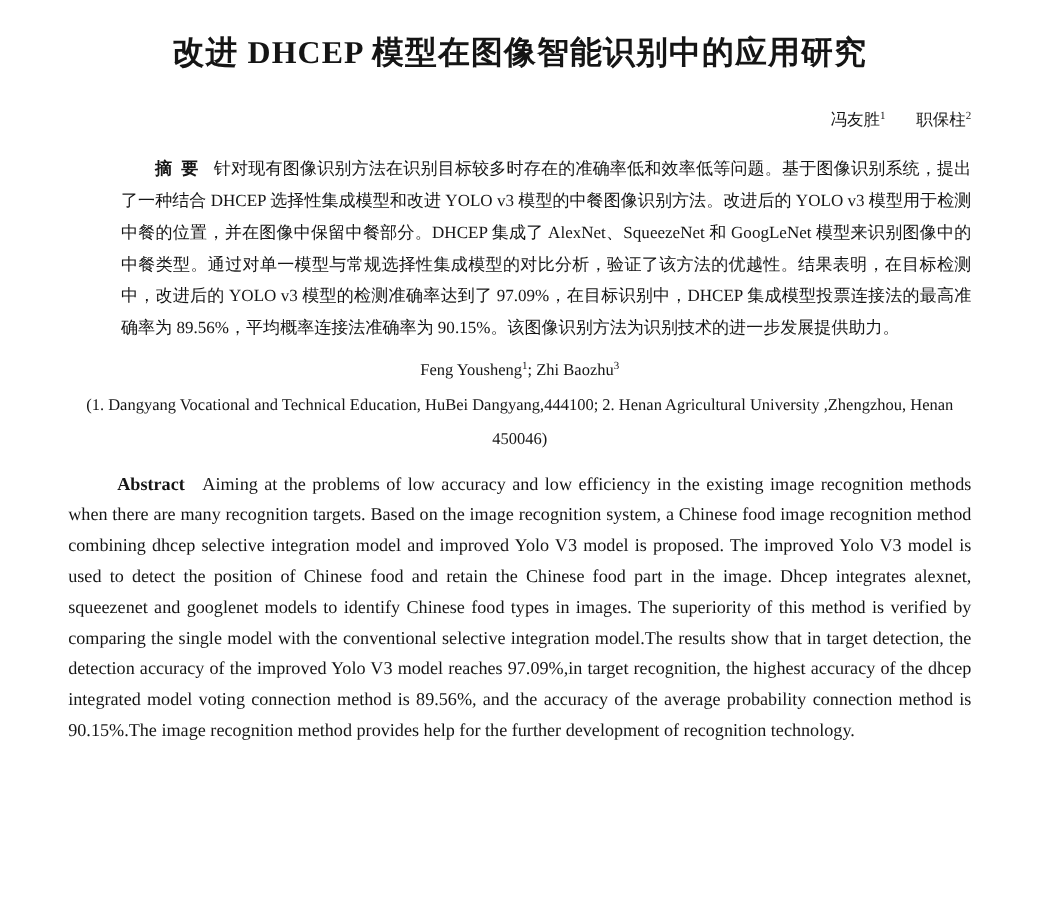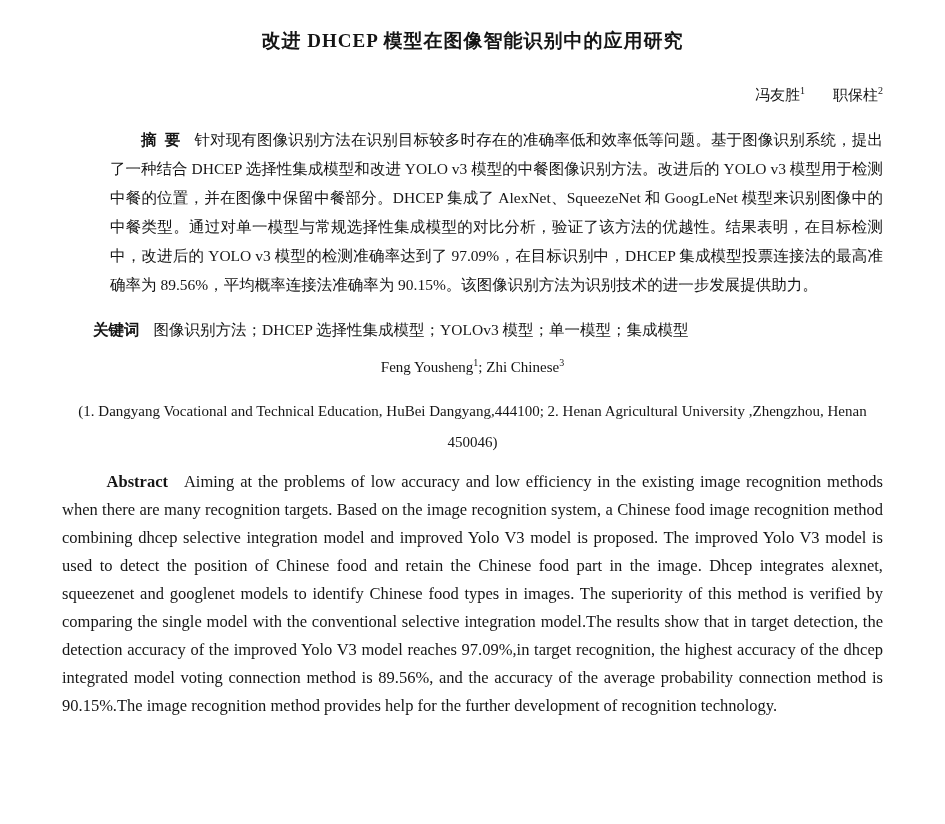--- a/index.html
+++ b/index.html
@@ -15,21 +15,21 @@
     padding: 14px 62px 0 62px;
     background: #ffffff;
     color: #151515;
     font-family: "Liberation Serif", "DejaVu Serif", serif;
     overflow: hidden;
   }
   
   .cn-title {
     margin: 14px 0 0 0;
     text-align: center;
-    font-size: 19px;
+    font-size: 29px;
     font-weight: bold;
     letter-spacing: 1px;
     font-family: "Liberation Serif", "DejaVu Serif", serif;
   }
   .cn-authors {
     margin-top: 32px;
     text-align: right;
     font-size: 15px;
   }
   .cn-authors .author-gap { display: inline-block; width: 28px; }
@@ -71,21 +71,21 @@
     font-size: 18.5px;
     font-weight: bold;
     word-spacing: 6px;
   }
   .en-authors {
     margin-top: 10px;
     text-align: center;
     font-size: 15px;
   }
   .en-affiliation {
-    margin-top: 20px;
+    margin-top: 8px;
     text-align: center;
     font-size: 15px;
     line-height: 31px;
   }
   .en-abstract {
     margin-top: 10px;
     font-size: 16.5px;
     line-height: 28px;
     text-align: justify;
     text-indent: 2.7em;
@@ -111,27 +111,24 @@
 
   <div class="cn-authors">
     <span><span>冯友胜</span><sup class="author-sup">1</sup></span><span class="author-gap"></span><span><span>职保柱</span><sup class="author-sup">2</sup></span>
   </div>
 
 
   <p class="cn-abstract">
     <span class="label">摘  要</span><span>针对现有图像识别方法在识别目标较多时存在的准确率低和效率低等问题。基于图像识别系统，提出了一种结合 DHCEP 选择性集成模型和改进 YOLO v3 模型的中餐图像识别方法。改进后的 YOLO v3 模型用于检测中餐的位置，并在图像中保留中餐部分。DHCEP 集成了 AlexNet、SqueezeNet 和 GoogLeNet 模型来识别图像中的中餐类型。通过对单一模型与常规选择性集成模型的对比分析，验证了该方法的优越性。结果表明，在目标检测中，改进后的 YOLO v3 模型的检测准确率达到了 97.09%，在目标识别中，DHCEP 集成模型投票连接法的最高准确率为 89.56%，平均概率连接法准确率为 90.15%。该图像识别方法为识别技术的进一步发展提供助力。</span>
   </p>
 
-  <p class="cn-keywords">
-    <span class="label">关键词</span><span>图像识别方法；DHCEP 选择性集成模型；YOLOv3 模型；单一模型；集成模型</span>
-  </p>
 
 
   <div class="en-authors">
-    <span><span>Feng Yousheng</span><sup class="author-sup">1</sup></span><span>; </span><span><span>Zhi Chinese</span><sup class="author-sup">3</sup></span>
+    <span><span>Feng Yousheng</span><sup class="author-sup">1</sup></span><span>; </span><span><span>Zhi Baozhu</span><sup class="author-sup">3</sup></span>
   </div>
 
   <div class="en-affiliation">(1. Dangyang Vocational and Technical Education, HuBei Dangyang,444100; 2. Henan Agricultural University ,Zhengzhou, Henan 450046)</div>
 
   <p class="en-abstract">
     <span class="label">Abstract</span><span>Aiming at the problems of low accuracy and low efficiency in the existing image recognition methods when there are many recognition targets. Based on the image recognition system, a Chinese food image recognition method combining dhcep selective integration model and improved Yolo V3 model is proposed. The improved Yolo V3 model is used to detect the position of Chinese food and retain the Chinese food part in the image. Dhcep integrates alexnet, squeezenet and googlenet models to identify Chinese food types in images. The superiority of this method is verified by comparing the single model with the conventional selective integration model.The results show that in target detection, the detection accuracy of the improved Yolo V3 model reaches 97.09%,in target recognition, the highest accuracy of the dhcep integrated model voting connection method is 89.56%, and the accuracy of the average probability connection method is 90.15%.The image recognition method provides help for the further development of recognition technology.</span>
   </p>
 
   <p class="en-keywords">
     

